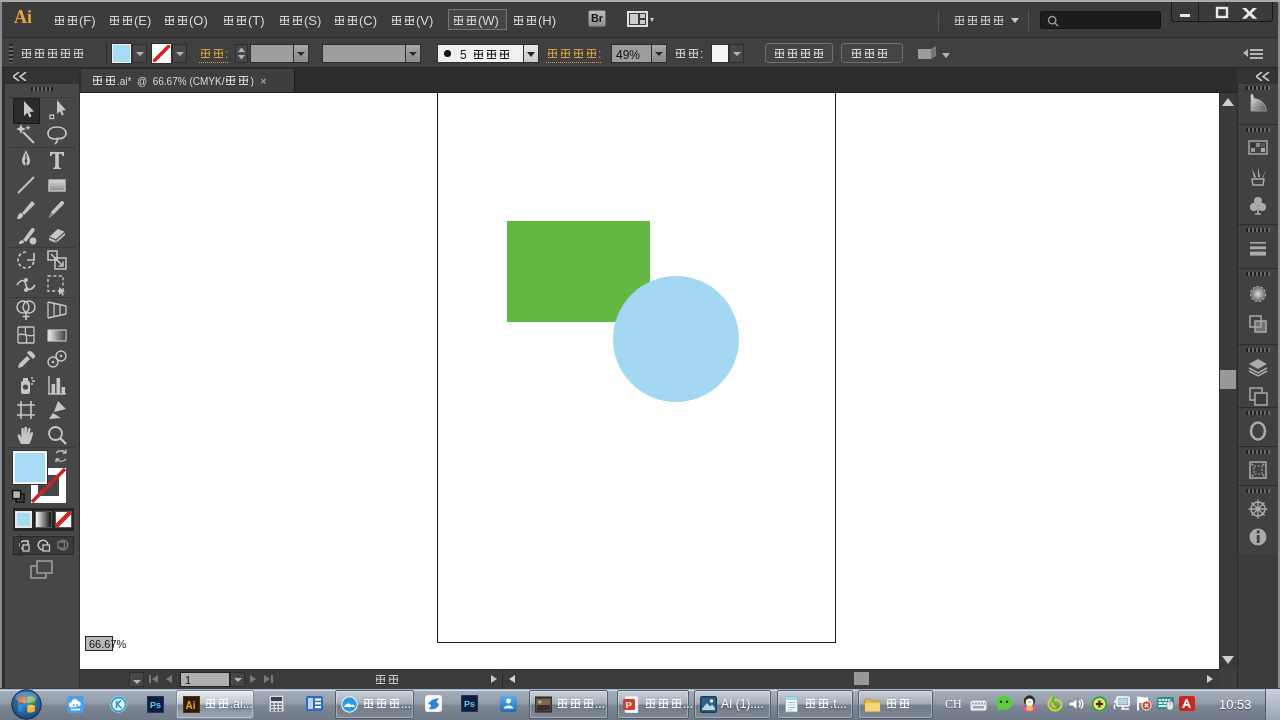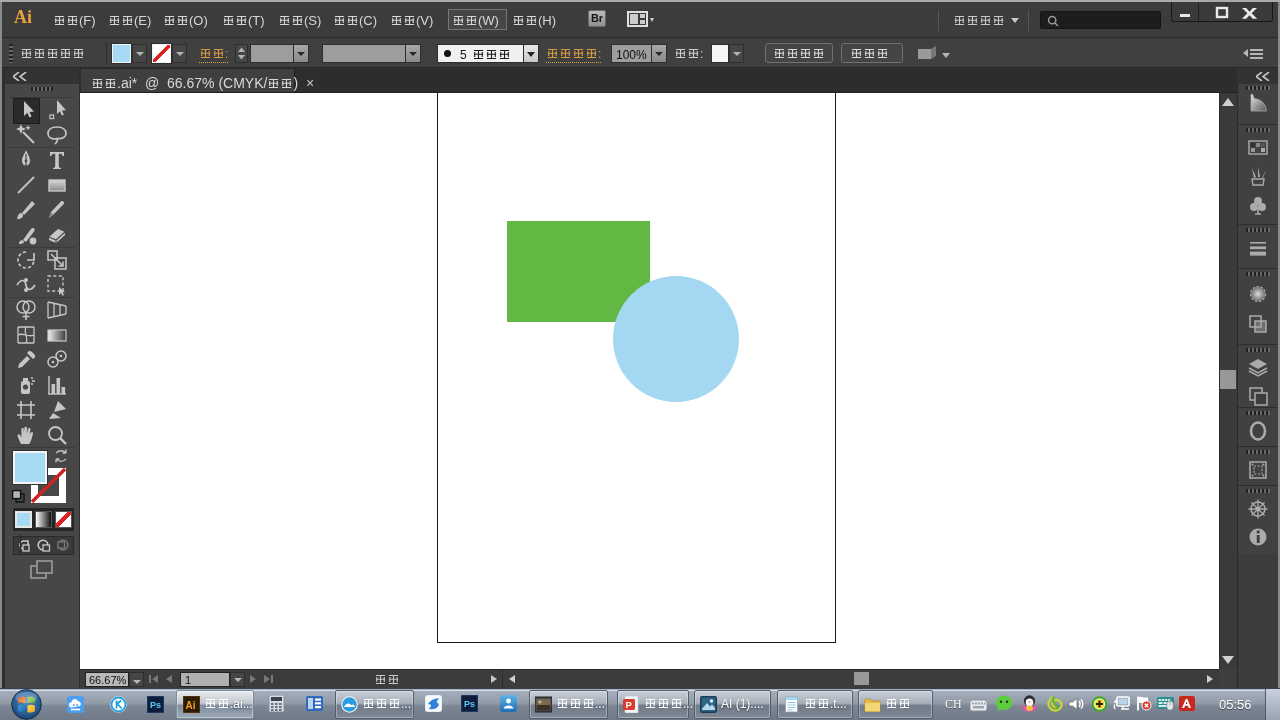--- a/index.html
+++ b/index.html
@@ -26,21 +26,21 @@
 .gdropbtn{position:absolute;width:16px;height:19px;background:linear-gradient(#a8a8a8,#8a8a8a);border:1px solid #2e2e2e}
 .gdropbtn:after{content:"";position:absolute;left:3px;top:7px;border-left:4px solid transparent;border-right:4px solid transparent;border-top:4px solid #2a2a2a}
 .obtn{position:absolute;height:20px;background:#454545;border:1px solid #707070;border-radius:3px;color:#d8d8d8;font-size:12px}
 #toolcol{left:2px;top:68px;width:78px;height:620px;background:#2e2e2e}
 #toolpanel{left:5px;top:68px;width:74px;height:620px;background:#474747}
 #toolhead{left:5px;top:68px;width:74px;height:16px;background:#333}
 .tool{position:absolute;width:24px;height:24px}
 .tool svg{display:block;width:24px;height:24px}
 #tabbar{left:80px;top:68px;width:1157px;height:25px;background:#2d2d2d}
 #tab1{left:81px;top:69px;width:214px;height:24px;background:#3f3f3f;border-right:1px solid #1f1f1f}
-#tabtext{left:91px;top:75px;color:#d8d8d8;font-size:14px;white-space:nowrap}
+#tabtext{left:91px;top:75px;color:#d8d8d8;font-size:10px;white-space:nowrap}
 #canvas{left:80px;top:93px;width:1139px;height:576px;background:#fff}
 #grect{left:507px;top:221px;width:143px;height:101px;background:#63b844}
 #bcirc{left:613px;top:276px;width:126px;height:126px;border-radius:50%;background:#a3d7f2}
 #vsb{left:1219px;top:93px;width:18px;height:576px;background:#3a3a3a;border-left:1px solid #2c2c2c}
 #vthumb{left:1220px;top:370px;width:16px;height:19px;background:#989898}
 #dock{left:1237px;top:68px;width:41px;height:620px;background:#3c3c3c;border-left:1px solid #2a2a2a}
 #dockpanel{left:1238px;top:84px;width:40px;height:470px;background:#414141}
 #dockhead{left:1237px;top:68px;width:41px;height:16px;background:#333}
 .dicon{position:absolute;left:1247px;width:22px;height:22px}
 .dicon svg{display:block;width:22px;height:22px}
@@ -199,21 +199,21 @@
 <div class="abs olabel orange" style="left:546px;top:47px;border-bottom:1px dotted #d79b40;padding-bottom:1px"><span class="c" style="width:11px;height:11px;vertical-align:-1px;"><svg viewBox="0 0 12 12">
           <use href="#cj"></use>
         </svg></span><span class="c" style="width:11px;height:11px;vertical-align:-1px;"><svg viewBox="0 0 12 12">
           <use href="#cj"></use>
         </svg></span><span class="c" style="width:11px;height:11px;vertical-align:-1px;"><svg viewBox="0 0 12 12">
           <use href="#cj"></use>
         </svg></span><span class="c" style="width:11px;height:11px;vertical-align:-1px;"><svg viewBox="0 0 12 12">
           <use href="#cj"></use>
         </svg></span>:</div>
 <div class="abs" style="left:611px;top:44px;width:41px;height:19px;background:#9d9d9d;border:1px solid #2e2e2e;color:#111;font-size:12px">
-      <span style="position:absolute;left:4px;top:3px">100%</span>
+      <span style="position:absolute;left:4px;top:3px">49%</span>
     </div>
 <div class="abs gdropbtn" style="left:651px;top:44px"></div>
 <div class="abs olabel" style="left:674px;top:47px"><span class="c" style="width:11px;height:11px;vertical-align:-1px;"><svg viewBox="0 0 12 12">
           <use href="#cj"></use>
         </svg></span><span class="c" style="width:11px;height:11px;vertical-align:-1px;"><svg viewBox="0 0 12 12">
           <use href="#cj"></use>
         </svg></span>:</div>
 <div class="abs" style="left:711px;top:44px;width:18px;height:19px;background:#f5f5f5;border:1px solid #2e2e2e"></div>
 <div class="abs dropbtn" style="left:729px;top:44px"></div>
 <div class="abs obtn" style="left:765px;top:43px;width:68px">
@@ -620,21 +620,21 @@
           <stop offset="0" stop-color="#e8e8e8"></stop>
           <stop offset="1" stop-color="#555"></stop>
         </linearGradient>
         <radialGradient id="grad4">
           <stop offset="0" stop-color="#ddd"></stop>
           <stop offset="1" stop-color="#666"></stop>
         </radialGradient>
       </defs>
     </svg>
 <div id="statusbar" class="abs"></div>
-<div class="abs sfield" style="left:85px;top:672px;width:44px">
+<div class="abs sfield" style="left:85px;top:636px;width:28px">
       <span style="position:absolute;left:3px;top:1px">66.67%</span>
     </div>
 <div class="abs dropbtn" style="left:129px;top:672px;height:15px;&amp;:after{}"></div>
 <style>.sdrop:after{top:5px!important}</style>
 <svg class="abs" style="left:148px;top:674px" width="130" height="10">
       <rect x="1" y="1" width="2" height="8" fill="#787878"></rect>
       <path d="M10,1 L4,5 L10,9 Z" fill="#787878"></path>
       <path d="M24,1 L18,5 L24,9 Z" fill="#787878"></path>
     </svg>
 <div class="abs sfield" style="left:180px;top:672px;width:50px;background:#b0b0b0">
@@ -946,15 +946,15 @@
         <ellipse cx="13" cy="10.5" rx="3.4" ry="4.6" fill="#e8e8e8" stroke="#888" stroke-width="0.8"></ellipse>
         <path d="M13,6 v4" stroke="#999" stroke-width="0.8"></path>
       </svg>
     </div>
 <div class="ticon abs" style="left:1179px;top:696px;width:16px;height:15px">
       <svg viewBox="0 0 16 15">
         <rect x="0" y="0" width="16" height="15" rx="2" fill="#c8281e"></rect>
         <path d="M6.8,3 L3,12 h2.2 l0.8,-2.2 h3 L9.8,12 H12 L8.4,3 Z M7.6,5.4 L8.6,8 H6.7 Z" fill="#fff"></path>
       </svg>
     </div>
-<div id="clock" class="abs">05:56</div>
+<div id="clock" class="abs">10:53</div>
 <div id="showdesk" class="abs"></div>
 </div>
 
 </body></html>

